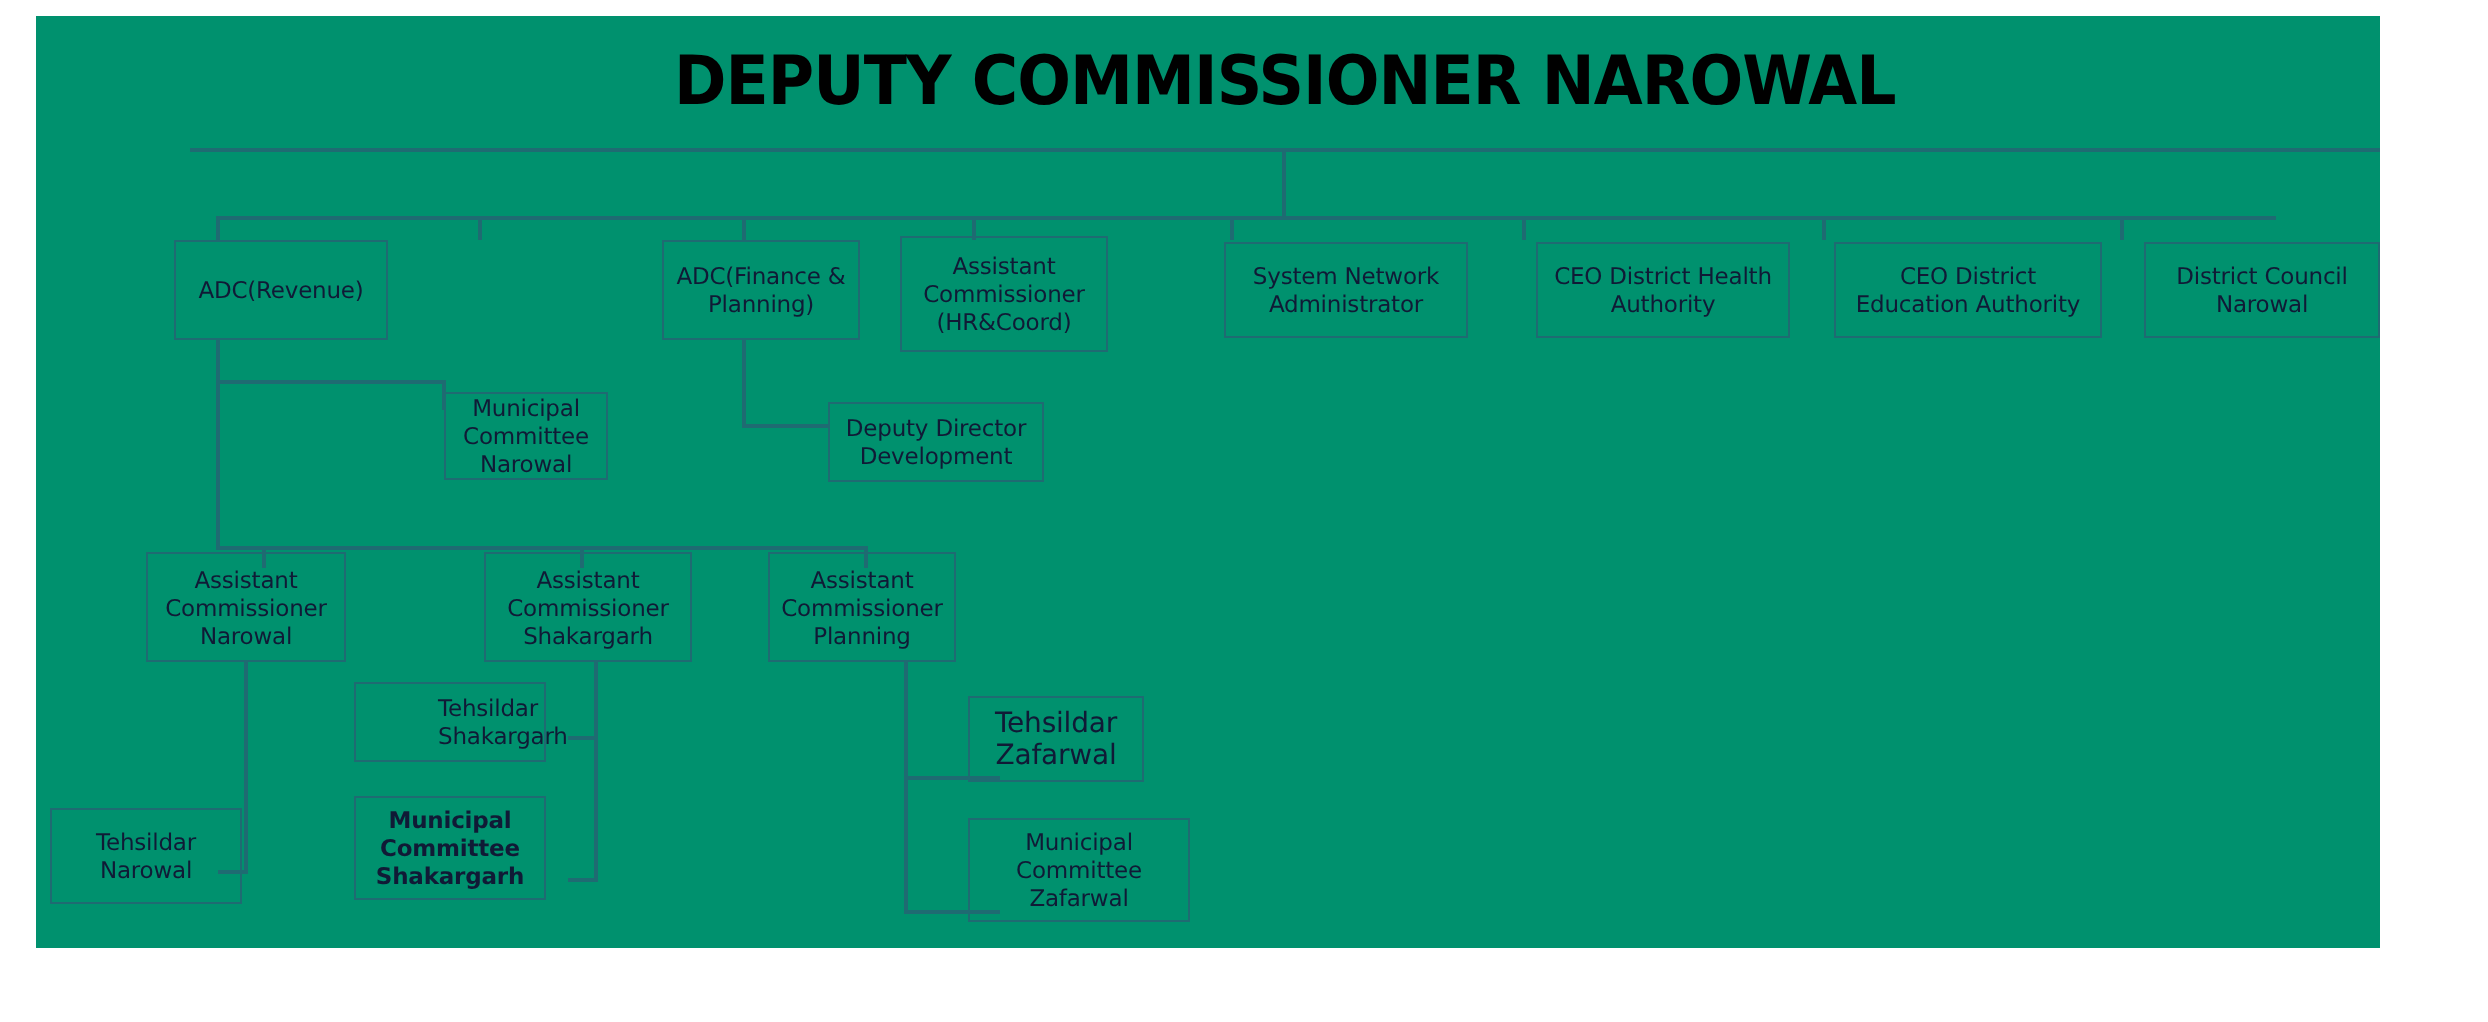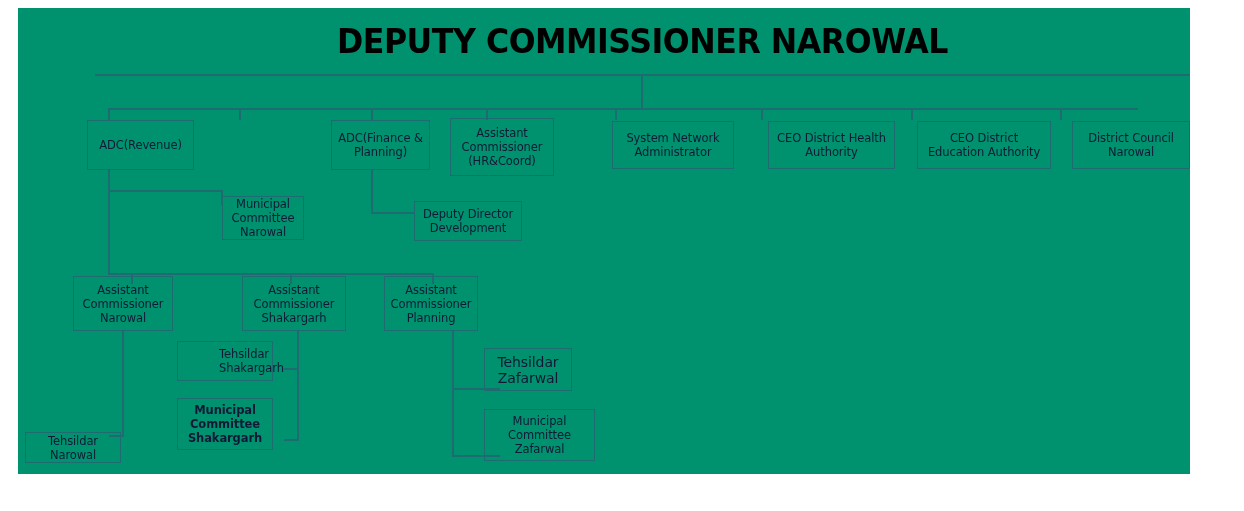--- a/index.html
+++ b/index.html
@@ -176,17 +176,17 @@
   </div>
 
   <div class="node" style="left:159px; top:390px; width:96px; height:52px;font-weight:bold;">
     <span>Municipal Committee Shakargarh</span>
   </div>
 
   <div class="node" style="left:466px; top:401px; width:111px; height:52px;">
     <span>Municipal Committee Zafarwal</span>
   </div>
 
-  <div class="node" style="left:7px; top:424px; width:96px; height:31px;">
+  <div class="node" style="left:7px; top:396px; width:96px; height:48px;">
     <span>Tehsildar Narowal</span>
   </div>
 
 </div>
 
 </body></html>

